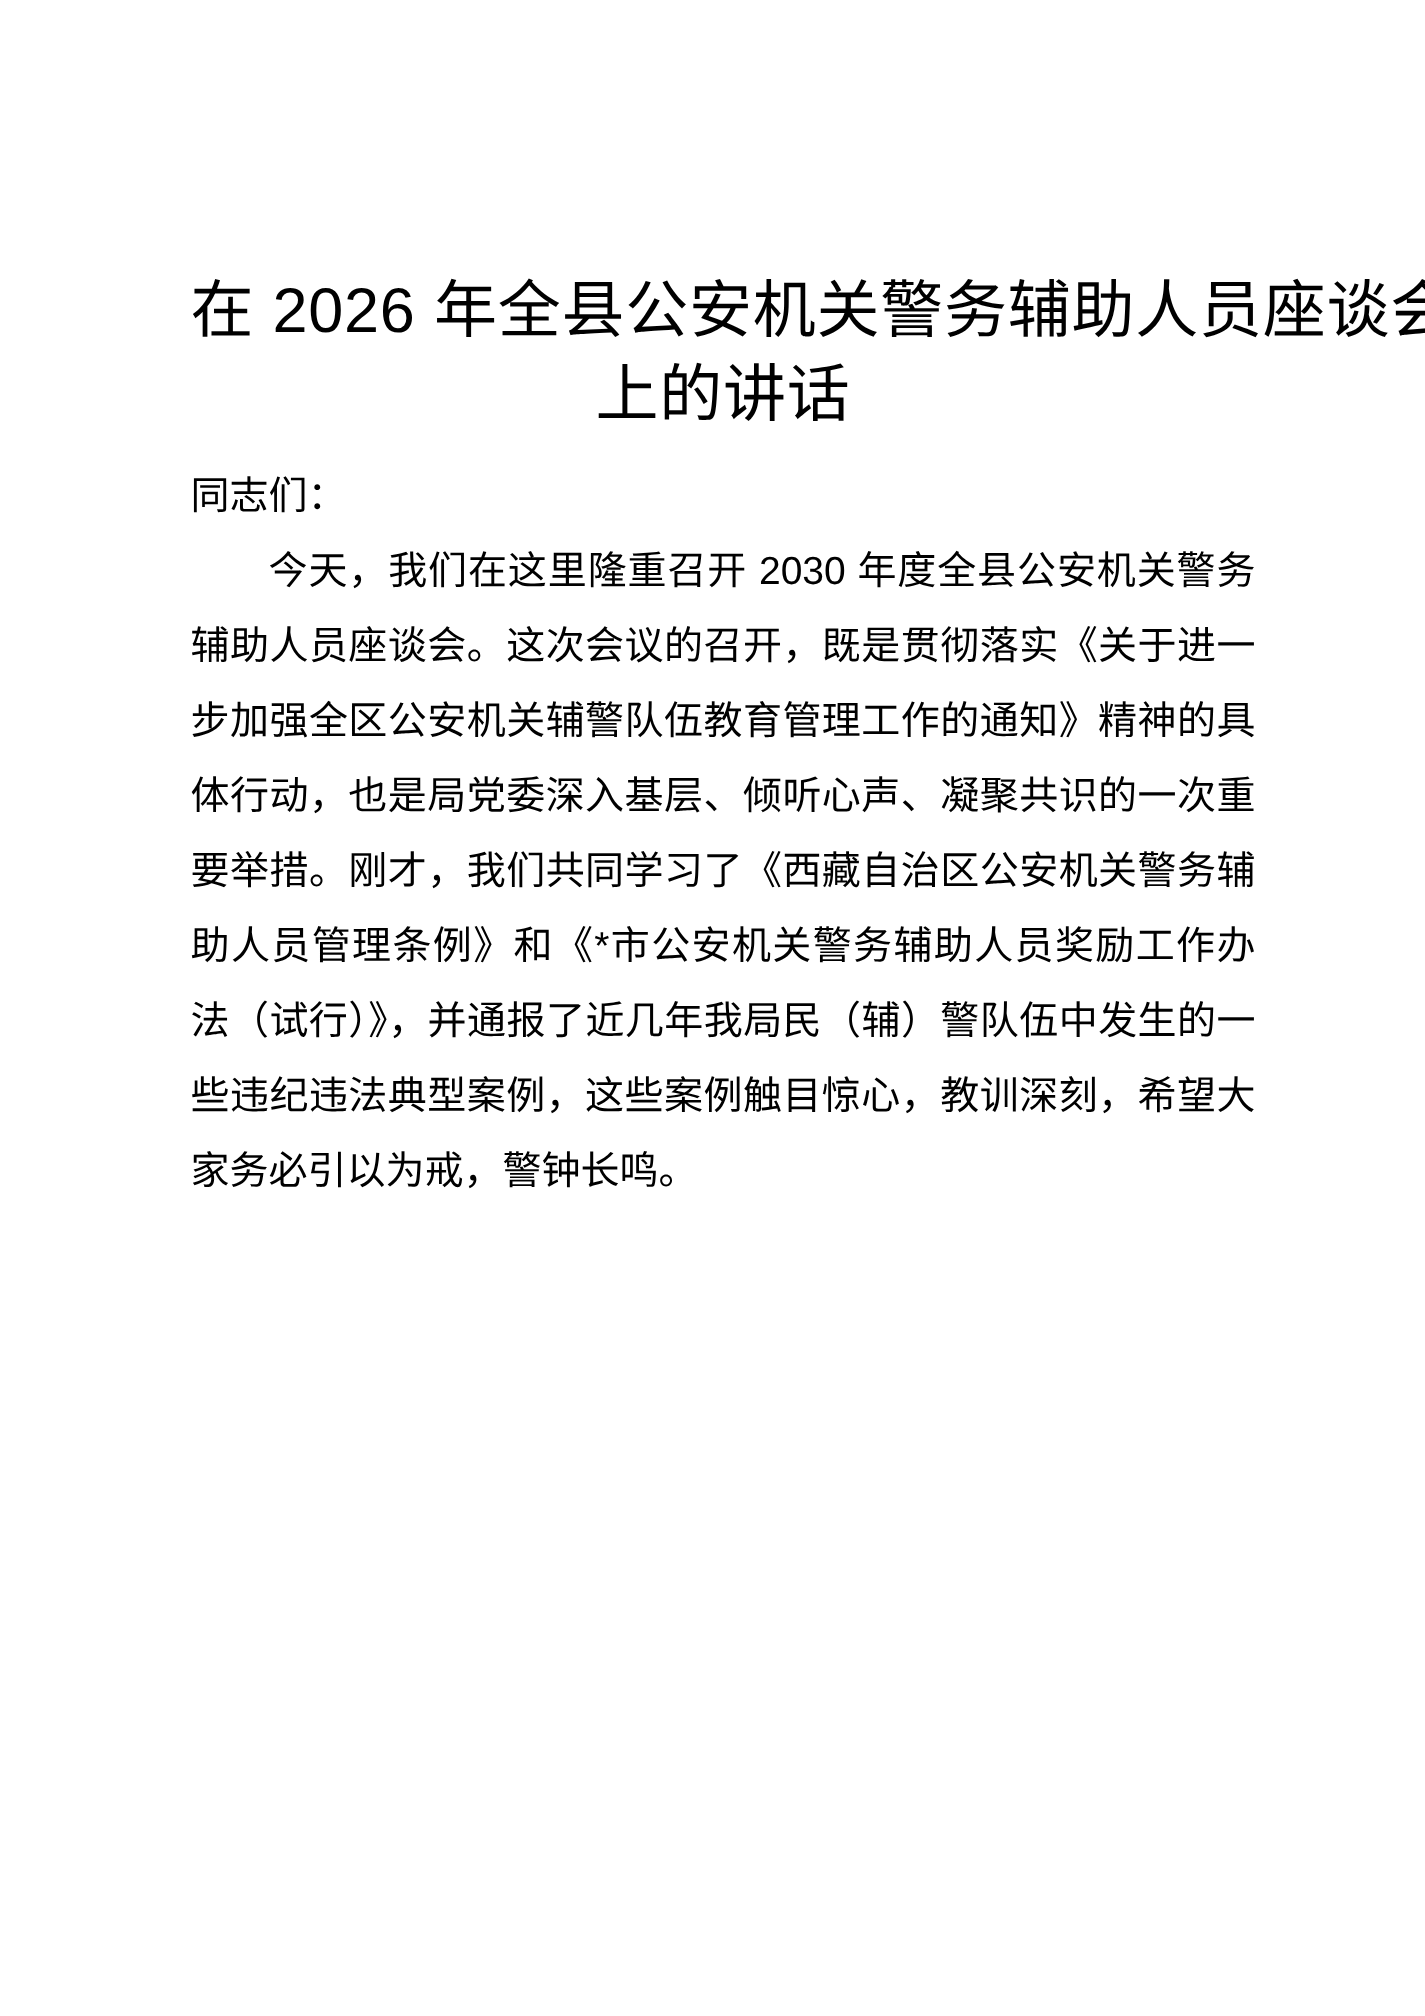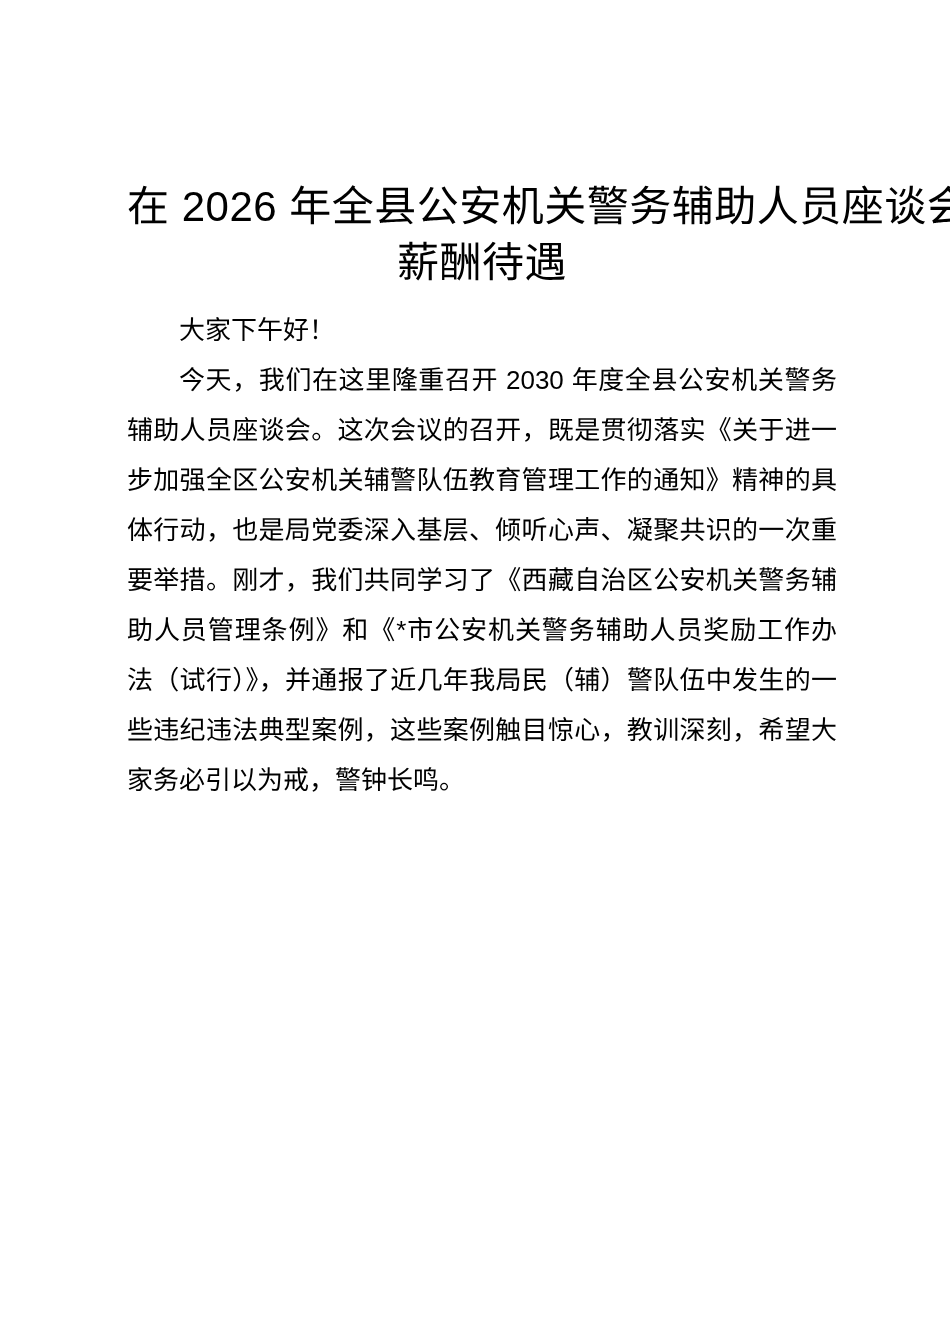--- a/index.html
+++ b/index.html
@@ -48,20 +48,20 @@
   .para.no-indent {
     text-indent: 0;
   }
 </style>
 </head>
 <body>
 
 <div class="page">
   <h1 class="doc-title">
     <span class="title-line">在 2026 年全县公安机关警务辅助人员座谈会</span>
-    <span class="title-line">薪酬待遇</span>
+    <span class="title-line">上的讲话</span>
   </h1>
 
   <div class="doc-body">
-    <p class="para">大家下午好！</p>
+    <p class="para no-indent">同志们：</p>
     <p class="para">今天，我们在这里隆重召开 2030 年度全县公安机关警务辅助人员座谈会。这次会议的召开，既是贯彻落实《关于进一步加强全区公安机关辅警队伍教育管理工作的通知》精神的具体行动，也是局党委深入基层、倾听心声、凝聚共识的一次重要举措。刚才，我们共同学习了《西藏自治区公安机关警务辅助人员管理条例》和《*市公安机关警务辅助人员奖励工作办法（试行）》，并通报了近几年我局民（辅）警队伍中发生的一些违纪违法典型案例，这些案例触目惊心，教训深刻，希望大家务必引以为戒，警钟长鸣。</p>
   </div>
 </div>
 
 </body></html>

